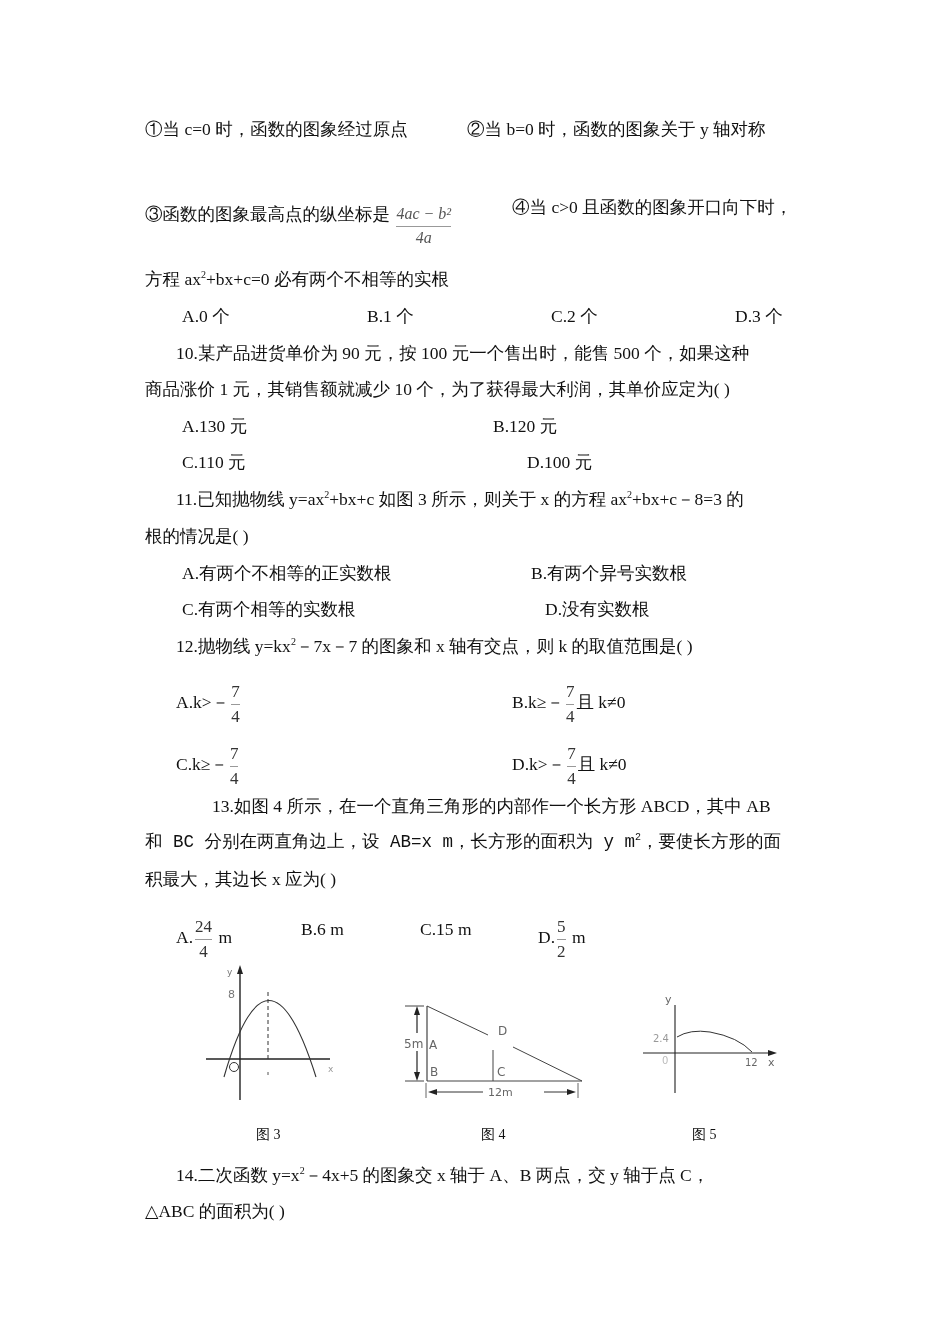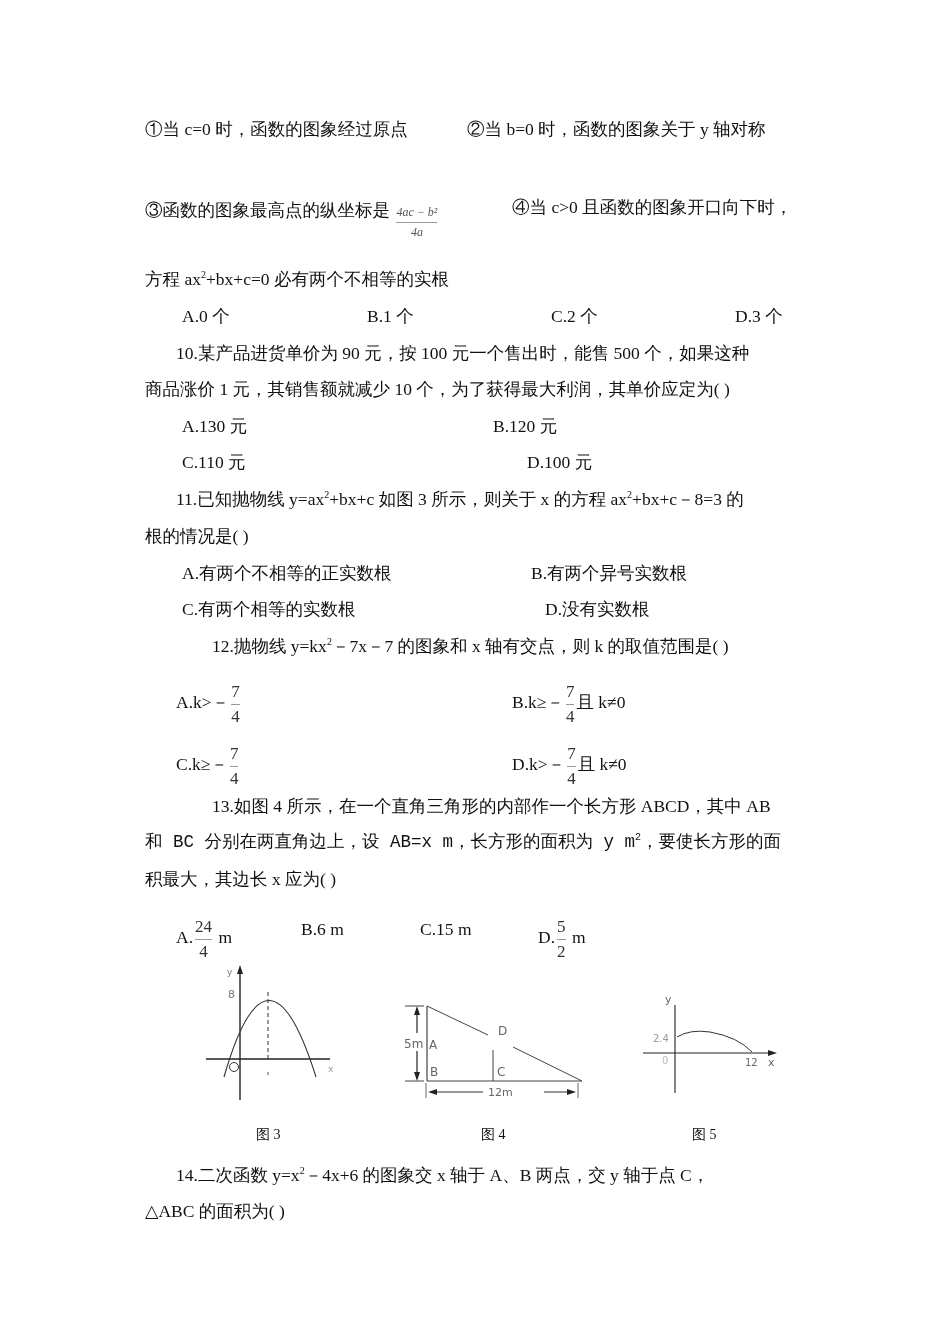--- a/index.html
+++ b/index.html
@@ -3,21 +3,21 @@
 <meta charset="utf-8">
 <style>
   html, body { margin: 0; padding: 0; background: #ffffff; }
   body { width: 950px; height: 1344px; position: relative; overflow: hidden;
          font-family: "Liberation Serif", "DejaVu Serif", serif; color: #111; font-size: 17.5px; }
   .ln { position: absolute; white-space: nowrap; line-height: 22px; }
   sup { font-size: 10px; vertical-align: 7px; line-height: 0; }
   .frac { display: inline-block; vertical-align: middle; text-align: center; line-height: 1; margin: 0 2px; }
   .frac .num, .frac .den { display: block; font-size: 17px; color: #333; }
   .frac .bar { display: block; height: 1px; background: #999; margin: 4px 0 3px; }
-  .frac.it .num, .frac.it .den { font-style: italic; font-size: 12px; color: #555; }
+  .frac.it .num, .frac.it .den { font-style: italic; font-size: 16px; color: #555; }
   .fig { position: absolute; }
   .cap { position: absolute; font-size: 14px; }
   svg text { font-family: "DejaVu Sans", sans-serif; }
 </style>
 </head>
 <body>
 
 <div class="ln" style="left:145px;top:118px;">①当 c=0 时，函数的图象经过原点</div>
 <div class="ln" style="left:467px;top:118px;">②当 b=0 时，函数的图象关于 y 轴对称</div>
 
@@ -44,21 +44,21 @@
 <div class="ln" style="left:182px;top:451px;">C.110 元</div>
 <div class="ln" style="left:527px;top:451px;">D.100 元</div>
 
 <div class="ln" style="left:176px;top:488px;"><span>11.已知抛物线 y=ax</span><sup>2</sup><span>+bx+c 如图 3 所示，则关于 x 的方程 ax</span><sup>2</sup><span>+bx+c－8=3 的</span></div>
 <div class="ln" style="left:145px;top:525px;">根的情况是(    )</div>
 <div class="ln" style="left:182px;top:562px;">A.有两个不相等的正实数根</div>
 <div class="ln" style="left:531px;top:562px;">B.有两个异号实数根</div>
 <div class="ln" style="left:182px;top:598px;">C.有两个相等的实数根</div>
 <div class="ln" style="left:545px;top:598px;">D.没有实数根</div>
 
-<div class="ln" style="left:176px;top:635px;margin-left:36px;"><span>12.抛物线 y=kx</span><sup>2</sup><span>－7x－7 的图象和 x 轴有交点，则 k 的取值范围是(    )</span></div>
+<div class="ln" style="left:176px;top:635px;"><span>12.抛物线 y=kx</span><sup>2</sup><span>－7x－7 的图象和 x 轴有交点，则 k 的取值范围是(    )</span></div>
 
 <div class="ln" style="left:176px;top:683px;">
   <span>A.k&gt;－</span><span class="frac"><span class="num">7</span><span class="bar"></span><span class="den">4</span></span>
 </div>
 <div class="ln" style="left:512px;top:683px;">
   <span>B.k≥－</span><span class="frac"><span class="num">7</span><span class="bar"></span><span class="den">4</span></span><span>且 k≠0</span>
 </div>
 <div class="ln" style="left:176px;top:745px;">
   <span>C.k≥－</span><span class="frac"><span class="num">7</span><span class="bar"></span><span class="den">4</span></span>
 </div>
@@ -126,14 +126,14 @@
   <polygon points="147,68 138,65 138,71" fill="#222"></polygon>
   <path d="M 47 52 Q 60 44 80 47 Q 108 52 122 67" fill="none" stroke="#333" stroke-width="1"></path>
   <text x="35" y="18" font-size="11" fill="#666">y</text>
   <text x="23" y="57" font-size="10" fill="#999">2.4</text>
   <text x="32" y="79" font-size="10" fill="#bbb">0</text>
   <text x="115" y="81" font-size="10" fill="#666">12</text>
   <text x="138" y="81" font-size="11" fill="#666">x</text>
 </svg>
 <div class="cap" style="left:692px;top:1126px;">图 5</div>
 
-<div class="ln" style="left:176px;top:1164px;"><span>14.二次函数 y=x</span><sup>2</sup><span>－4x+6 的图象交 x 轴于 A、B 两点，交 y 轴于点 C，</span></div>
+<div class="ln" style="left:176px;top:1164px;"><span>14.二次函数 y=x</span><sup>2</sup><span>－4x+5 的图象交 x 轴于 A、B 两点，交 y 轴于点 C，</span></div>
 <div class="ln" style="left:145px;top:1200px;">△ABC 的面积为(    )</div>
 
 </body></html>

